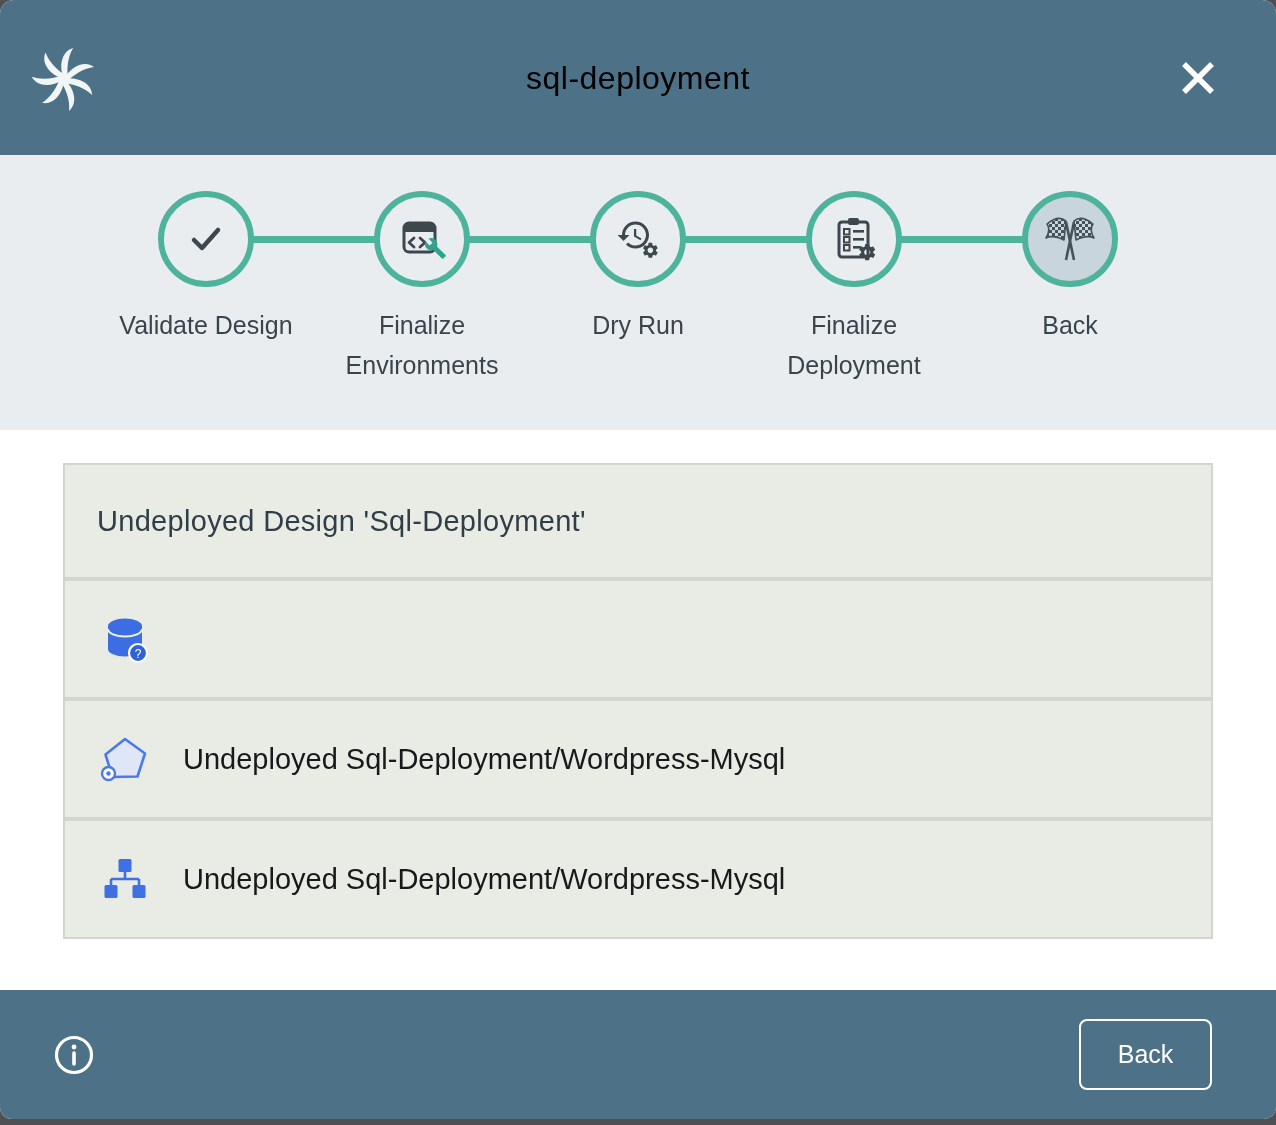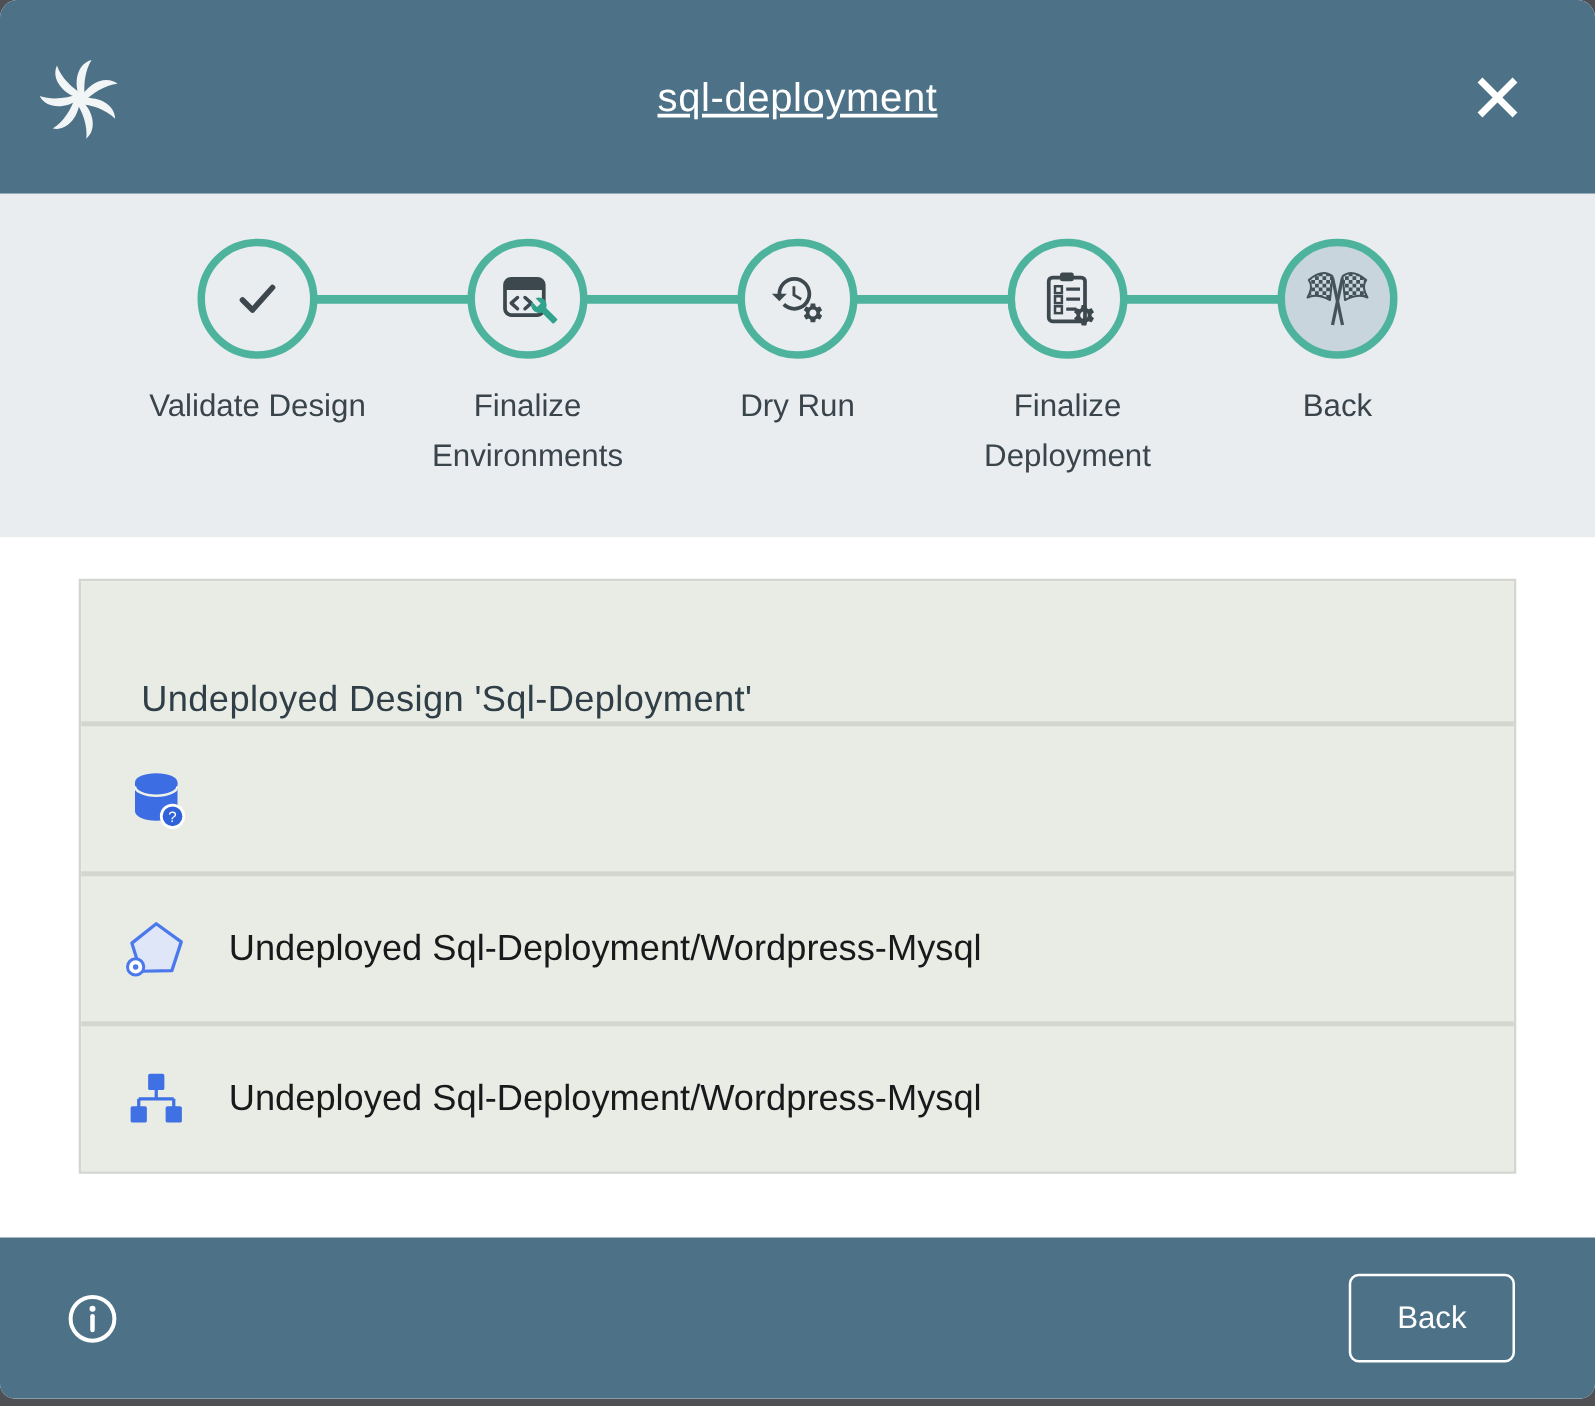--- a/index.html
+++ b/index.html
@@ -6,42 +6,42 @@
   html,body { width:1276px; height:1125px; overflow:hidden; }
   body { background:#4f5054; font-family:"Liberation Sans", sans-serif; position:relative; }
 
   .modal { position:absolute; top:0; left:0; width:1276px; height:1119px;
            border-radius:14px 14px 12px 12px; overflow:hidden; background:#ffffff; }
 
   
   .hdr { position:relative; height:155px; background:#4d7287; }
   .hdr .logo { position:absolute; left:30px; top:44px; width:68px; height:68px; }
   .hdr .ttl { position:absolute; left:0; right:0; top:60px; text-align:center;
-              color:#ffffff; font-size:32px; letter-spacing:.5px;text-decoration:underline; }
+              color:#000000; font-size:32px; letter-spacing:.5px; }
   .hdr .closebtn { position:absolute; right:54px; top:54px; width:48px; height:48px;
                    display:flex; align-items:center; justify-content:center; cursor:pointer;
                    background:transparent; border:none; }
 
   
   .stepper { position:relative; height:275px; background:#e9edf0;padding-left:19px; }
   .track { position:absolute; left:206px; top:81px; width:864px; height:7px; background:#4db39d; }
   .steps { position:absolute; top:36px; left:0; right:0; display:flex; padding:0 98px; }
   .step { flex:1 1 0; display:flex; flex-direction:column; align-items:center; position:relative; }
   .bubble { width:96px; height:96px; border:6px solid #4db39d; border-radius:50%;
             background:#e9edf0; display:flex; align-items:center; justify-content:center; }
   .step.active .bubble { background:#c8d5dc; }
   .slabel { margin-top:18px; font-size:25px; line-height:40px; color:#3a444b;
             text-align:center; max-width:175px; }
 
   
   .content { position:relative; height:560px; background:#ffffff; padding:33px 63px 0; }
   .listbox { border:2px solid #d3d6cf; }
   .row { background:#e9ece4; display:flex; align-items:center; }
   .row + .row { border-top:4px solid #d3d6cf; }
-  .row.summary { min-height:112px; padding-left:48px;align-items:flex-end; }
+  .row.summary { min-height:112px; padding-left:32px; }
   .row.item { min-height:120px; padding-left:34px; }
   .row.summary .rtext { font-size:29px; color:#2f3e47; letter-spacing:.3px; }
   .row.item .rtext { font-size:29px; color:#17191b; margin-left:32px; }
   .ricon { width:52px; height:52px; flex:0 0 52px; display:flex; align-items:center; justify-content:center; }
 
   
   .ftr { position:absolute; left:0; right:0; bottom:0; height:129px; background:#4d7287;
          display:flex; align-items:center; padding:0 31px 0 52px; }
   .ftr .grow { flex:1; }
   .infobtn { width:44px; height:44px; background:transparent; border:none; padding:0; cursor:pointer;

